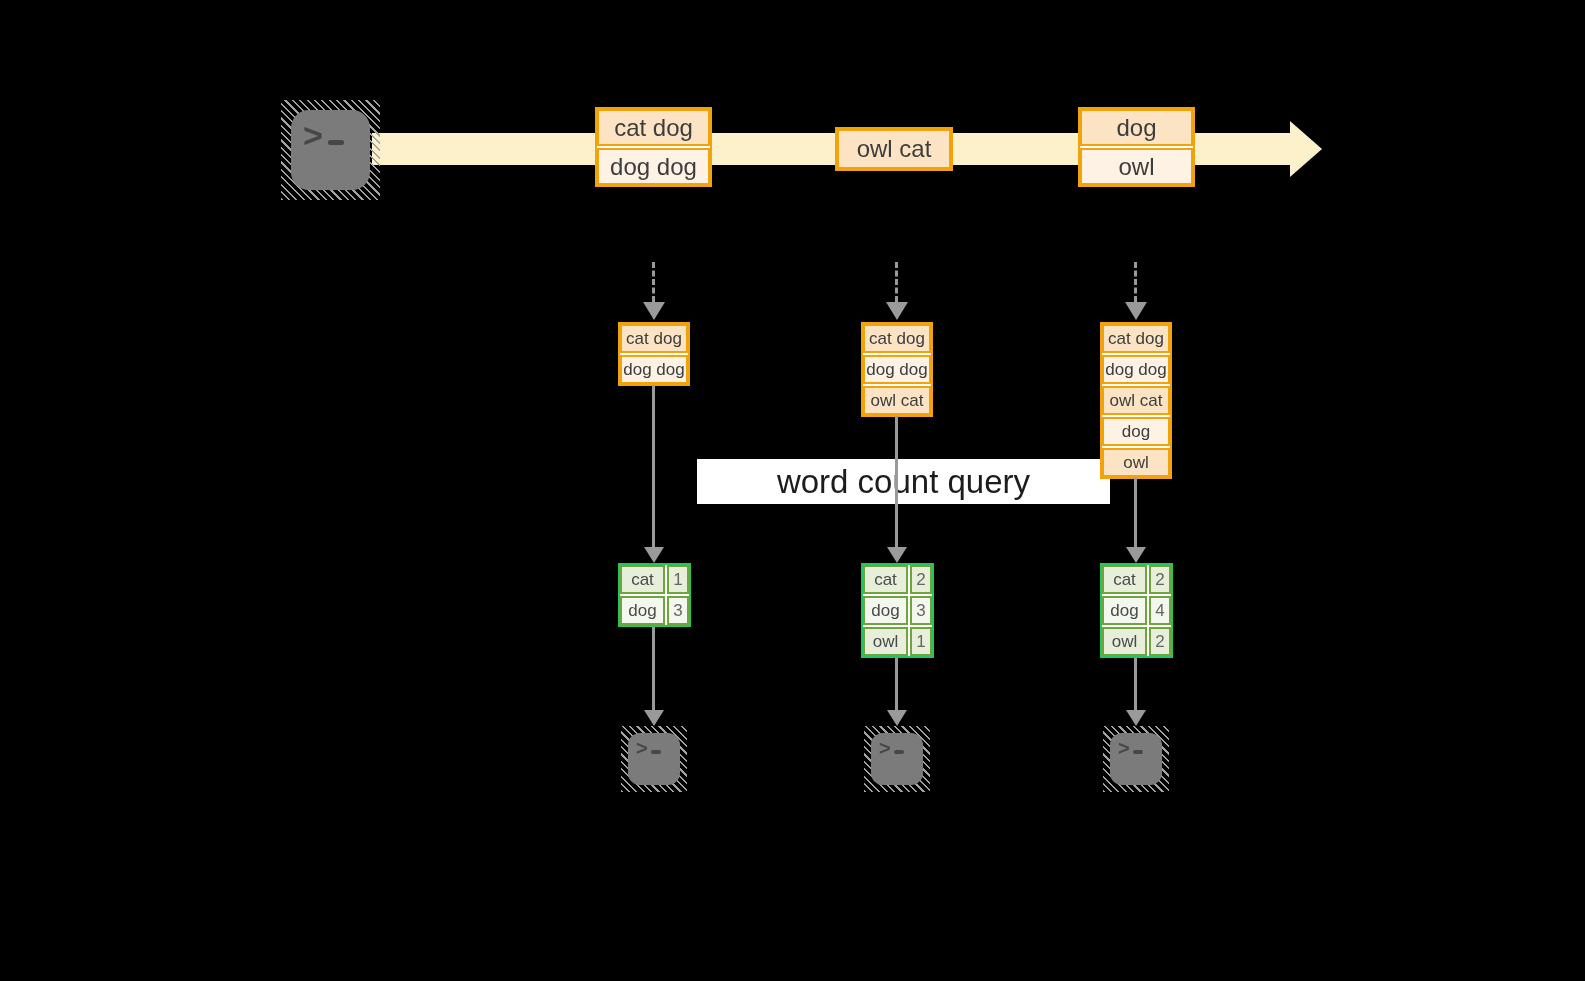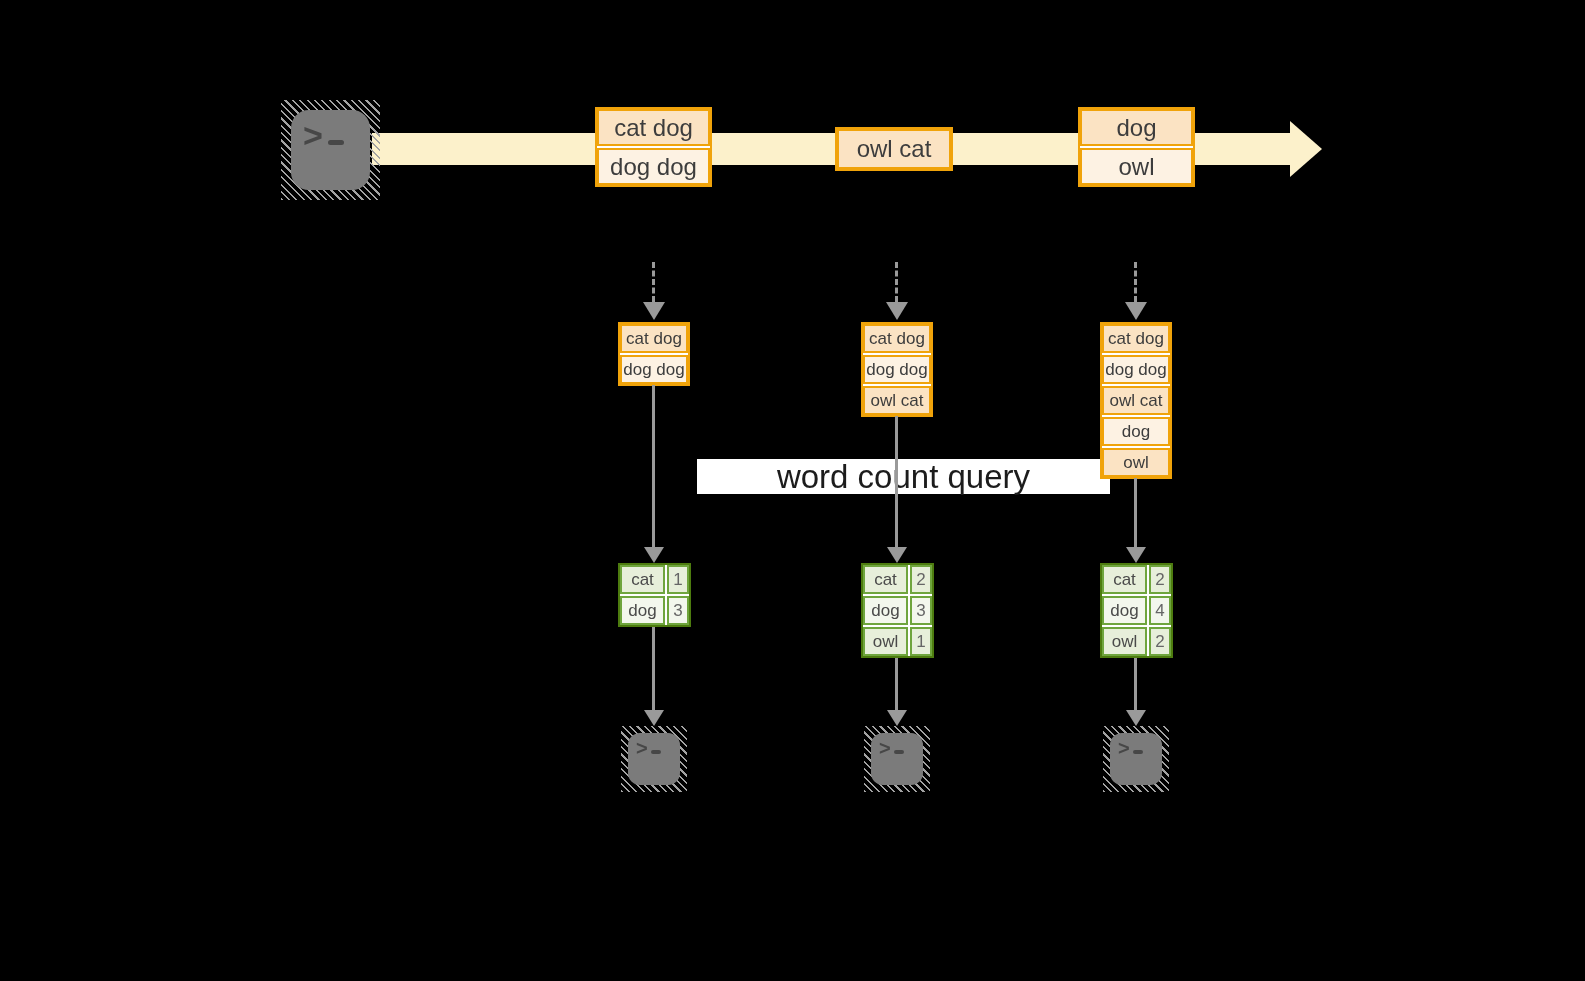--- a/index.html
+++ b/index.html
@@ -106,37 +106,37 @@
   .ahead.big {
     border-left-width: 11px;
     border-right-width: 11px;
     border-top-width: 18px;
   }
 
   
   .banner {
     position: absolute;
     left: 697px; top: 459px;
-    width: 413px; height: 35px;
+    width: 413px; height: 45px;
     background: #ffffff;
     display: flex;
     align-items: center;
     justify-content: center;
     font-size: 33px;
     color: #1c1c1c;
     z-index: 1;
   }
 
   
   .counts {
     position: absolute;
     display: flex;
     flex-direction: column;
     gap: 2px;
-    border: 2px solid #4d7c0f;
+    border: 2px solid #22c55e;
     background: #ffffff;
     z-index: 2;
   }
   .crow { display: flex; gap: 2px; }
   .ccell {
     border: 2px solid #6FA53D;
     height: 29px;
     display: flex;
     align-items: center;
     justify-content: center;

